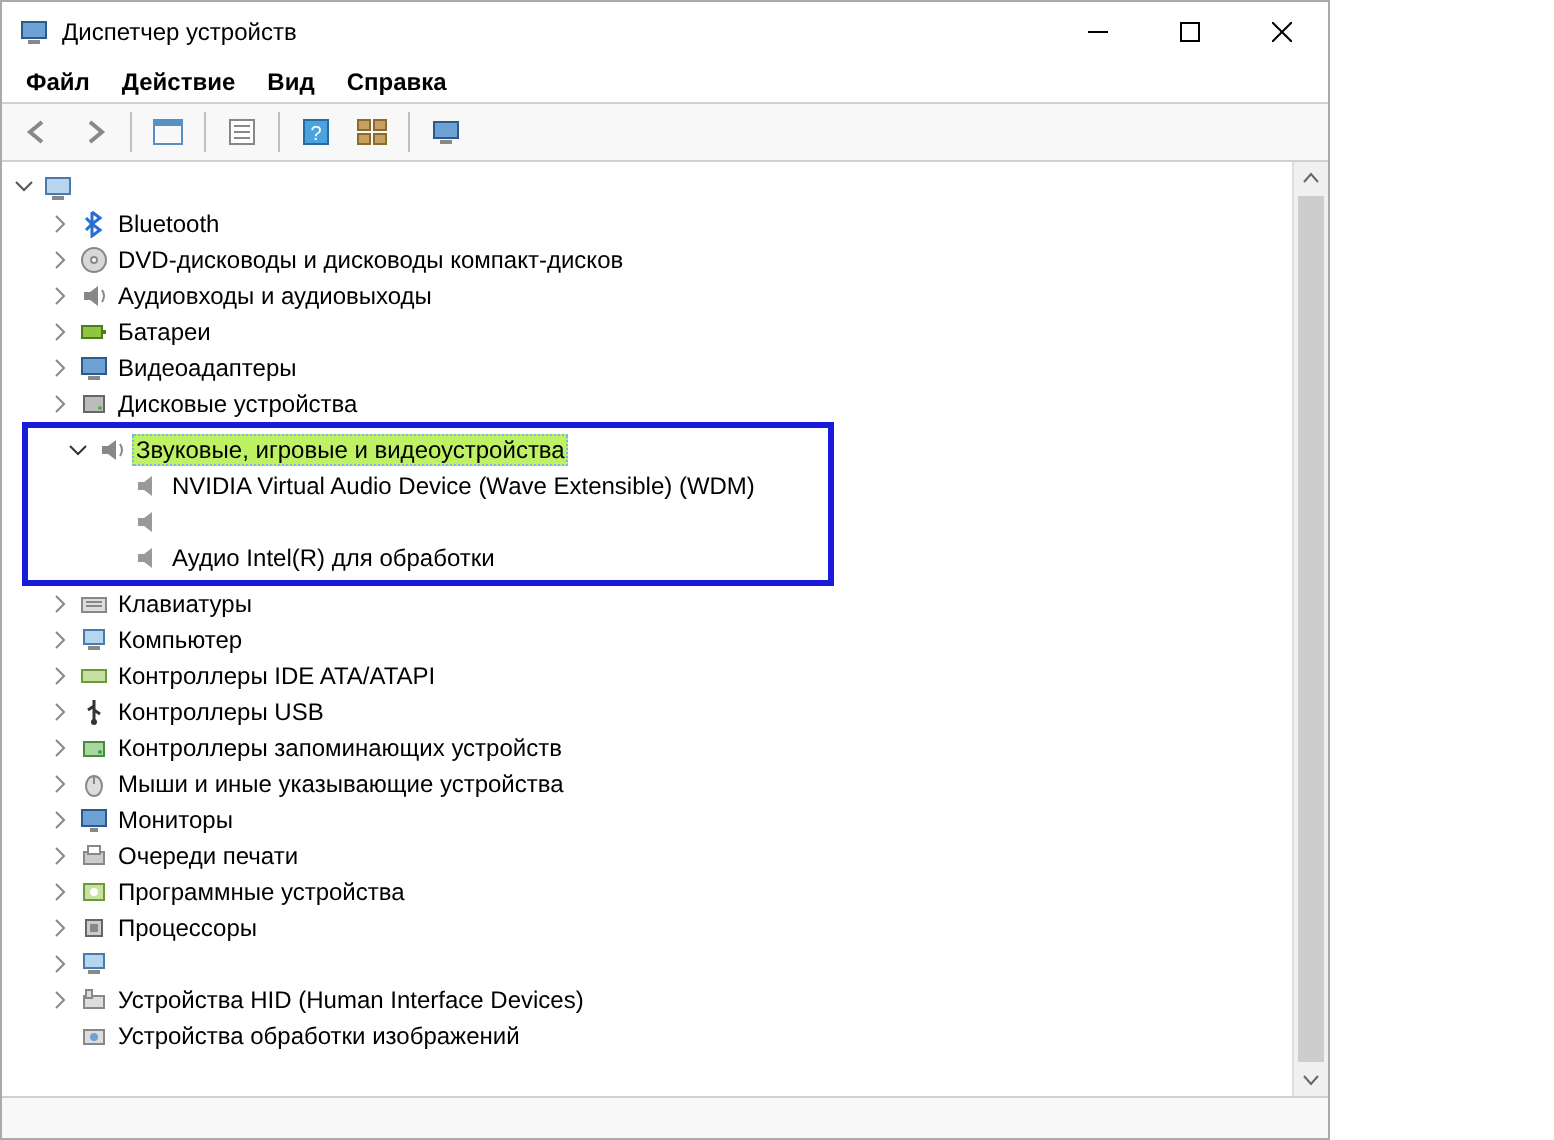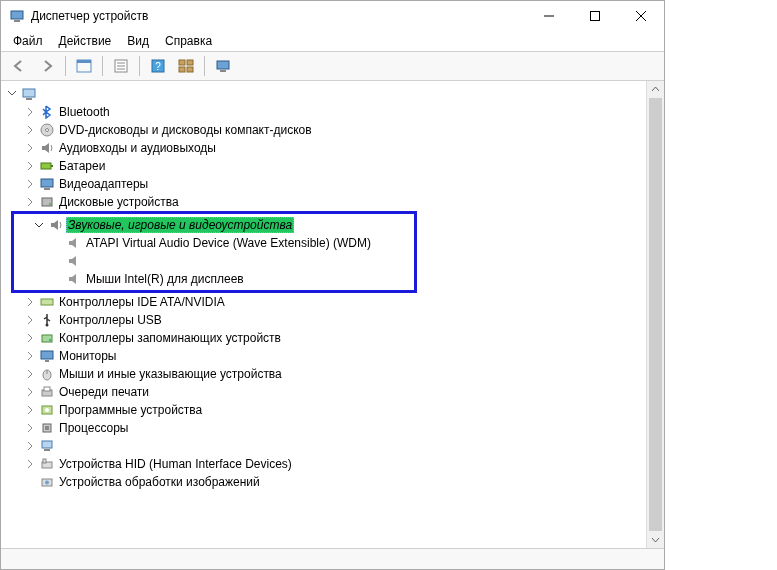--- a/index.html
+++ b/index.html
@@ -7,41 +7,41 @@
   
   .titlebar{height:30px;display:flex;align-items:center;padding:0 0 0 8px;background:#fff;}
   .titlebar .app-icon{width:16px;height:16px;margin-right:6px;}
   .titlebar .title-text{flex:0 0 auto;font-size:12px;}
   .titlebar .spacer{flex:1;}
   .win-controls{display:flex;height:100%;}
   .win-btn{width:46px;height:100%;display:flex;align-items:center;justify-content:center;}
   .win-btn svg{pointer-events:none;}
   
   .menubar{height:20px;display:flex;align-items:center;padding:0 4px;}
-  .menu-item{padding:2px 8px;font-size:12px;}
+  .menu-item{padding:2px 8px;font-size:12px;font-weight:bold;}
   
   .toolbar{height:28px;border-top:1px solid #d0d0d0;border-bottom:1px solid #d0d0d0;display:flex;align-items:center;padding:0 4px;background:#f8f8f8;}
   .tool-btn{width:24px;height:22px;display:flex;align-items:center;justify-content:center;margin:0 1px;border:1px solid transparent;}
   .tool-sep{width:1px;height:20px;background:#c0c0c0;margin:0 4px;}
   
   .body{flex:1;display:flex;overflow:hidden;position:relative;text-align:center;}
   .tree-pane{flex:1;overflow:auto;padding:4px 0 4px 4px;}
   .vscroll{width:17px;background:#f0f0f0;border-left:1px solid #ddd;position:relative;}
   .vscroll-arrow{height:17px;display:flex;align-items:center;justify-content:center;color:#666;}
   .vscroll-thumb{position:absolute;top:17px;bottom:17px;left:2px;right:2px;background:#cdcdcd;border-radius:0;}
   
   .tree-row{display:flex;align-items:center;height:18px;white-space:nowrap;}
   .tree-row.root{margin-left:0;}
   .tree-row.cat{margin-left:18px;}
   .tree-row.leaf{margin-left:50px;}
   .expander{width:14px;height:14px;display:flex;align-items:center;justify-content:center;color:#888;flex-shrink:0;margin-right:0;}
   .cat .expander{position:relative;}
   .node-icon{width:16px;height:16px;margin:0 4px 0 2px;flex-shrink:0;display:flex;align-items:center;justify-content:center;}
   .node-label{font-size:12px;}
-  .selected{background:#22c55e;border:1px dotted #7eb4ea;padding:0 1px;margin-left:-2px;font-style:italic;}
+  .selected{background:#bef264;border:1px dotted #7eb4ea;padding:0 1px;margin-left:-2px;}
   .highlight-box{border:3px solid #1a1add;padding:2px 0;margin:0 0 0 6px;width:400px;}
   
   .statusbar{height:20px;border-top:1px solid #d0d0d0;background:#f8f8f8;}
   
   svg{display:block;}
 </style>
 </head>
 <body>
 
 <div class="window">
@@ -248,50 +248,79 @@
                 </svg>
               </span>
               <span class="node-label selected">Звуковые, игровые и видеоустройства</span>
             </div>
             <div class="tree-row leaf">
               <span class="node-icon">
                 <svg width="14" height="14">
                   <path d="M2 5 L5 5 L9 2 L9 12 L5 9 L2 9 Z" fill="#999"></path>
                 </svg>
               </span>
-              <span class="node-label">ATAPI Virtual Audio Device (Wave Extensible) (WDM)</span>
+              <span class="node-label">NVIDIA Virtual Audio Device (Wave Extensible) (WDM)</span>
             </div>
             <div class="tree-row leaf">
               <span class="node-icon">
                 <svg width="14" height="14">
                   <path d="M2 5 L5 5 L9 2 L9 12 L5 9 L2 9 Z" fill="#999"></path>
                 </svg>
               </span>
             </div>
             <div class="tree-row leaf">
               <span class="node-icon">
                 <svg width="14" height="14">
                   <path d="M2 5 L5 5 L9 2 L9 12 L5 9 L2 9 Z" fill="#999"></path>
                 </svg>
               </span>
-              <span class="node-label">Мыши Intel(R) для дисплеев</span>
+              <span class="node-label">Аудио Intel(R) для обработки</span>
             </div>
           </div>
           <div class="tree-row cat">
             <span class="expander">
               <svg width="10" height="10">
                 <path d="M3 1 L7 5 L3 9" fill="none" stroke="#888"></path>
               </svg>
             </span>
             <span class="node-icon">
               <svg width="14" height="14">
+                <rect x="1" y="4" width="12" height="7" fill="#ddd" stroke="#888"></rect>
+                <line x1="3" y1="6" x2="11" y2="6" stroke="#888"></line>
+                <line x1="3" y1="8" x2="11" y2="8" stroke="#888"></line>
+              </svg>
+            </span>
+            <span class="node-label">Клавиатуры</span>
+          </div>
+          <div class="tree-row cat">
+            <span class="expander">
+              <svg width="10" height="10">
+                <path d="M3 1 L7 5 L3 9" fill="none" stroke="#888"></path>
+              </svg>
+            </span>
+            <span class="node-icon">
+              <svg width="14" height="14">
+                <rect x="2" y="2" width="10" height="7" fill="#b7d5ef" stroke="#4a7aab"></rect>
+                <rect x="4" y="10" width="6" height="2" fill="#888"></rect>
+              </svg>
+            </span>
+            <span class="node-label">Компьютер</span>
+          </div>
+          <div class="tree-row cat">
+            <span class="expander">
+              <svg width="10" height="10">
+                <path d="M3 1 L7 5 L3 9" fill="none" stroke="#888"></path>
+              </svg>
+            </span>
+            <span class="node-icon">
+              <svg width="14" height="14">
                 <rect x="1" y="4" width="12" height="6" fill="#c8e0a0" stroke="#6a9a3a"></rect>
               </svg>
             </span>
-            <span class="node-label">Контроллеры IDE ATA/NVIDIA</span>
+            <span class="node-label">Контроллеры IDE ATA/ATAPI</span>
           </div>
           <div class="tree-row cat">
             <span class="expander">
               <svg width="10" height="10">
                 <path d="M3 1 L7 5 L3 9" fill="none" stroke="#888"></path>
               </svg>
             </span>
             <span class="node-icon">
               <svg width="14" height="14">
                 <path d="M7 1 L7 12 M7 4 L4 6 M7 6 L10 8" fill="none" stroke="#333" stroke-width="1.5"></path>
@@ -315,39 +344,39 @@
             <span class="node-label">Контроллеры запоминающих устройств</span>
           </div>
           <div class="tree-row cat">
             <span class="expander">
               <svg width="10" height="10">
                 <path d="M3 1 L7 5 L3 9" fill="none" stroke="#888"></path>
               </svg>
             </span>
             <span class="node-icon">
               <svg width="14" height="14">
+                <ellipse cx="7" cy="8" rx="4" ry="5" fill="#ddd" stroke="#888"></ellipse>
+                <line x1="7" y1="3" x2="7" y2="7" stroke="#888"></line>
+              </svg>
+            </span>
+            <span class="node-label">Мыши и иные указывающие устройства</span>
+          </div>
+          <div class="tree-row cat">
+            <span class="expander">
+              <svg width="10" height="10">
+                <path d="M3 1 L7 5 L3 9" fill="none" stroke="#888"></path>
+              </svg>
+            </span>
+            <span class="node-icon">
+              <svg width="14" height="14">
                 <rect x="1" y="2" width="12" height="8" fill="#6ea1d4" stroke="#2a5b8a"></rect>
                 <rect x="5" y="11" width="4" height="2" fill="#888"></rect>
               </svg>
             </span>
             <span class="node-label">Мониторы</span>
-          </div>
-          <div class="tree-row cat">
-            <span class="expander">
-              <svg width="10" height="10">
-                <path d="M3 1 L7 5 L3 9" fill="none" stroke="#888"></path>
-              </svg>
-            </span>
-            <span class="node-icon">
-              <svg width="14" height="14">
-                <ellipse cx="7" cy="8" rx="4" ry="5" fill="#ddd" stroke="#888"></ellipse>
-                <line x1="7" y1="3" x2="7" y2="7" stroke="#888"></line>
-              </svg>
-            </span>
-            <span class="node-label">Мыши и иные указывающие устройства</span>
           </div>
           <div class="tree-row cat">
             <span class="expander">
               <svg width="10" height="10">
                 <path d="M3 1 L7 5 L3 9" fill="none" stroke="#888"></path>
               </svg>
             </span>
             <span class="node-icon">
               <svg width="14" height="14">
                 <rect x="2" y="5" width="10" height="6" fill="#ccc" stroke="#888"></rect>

